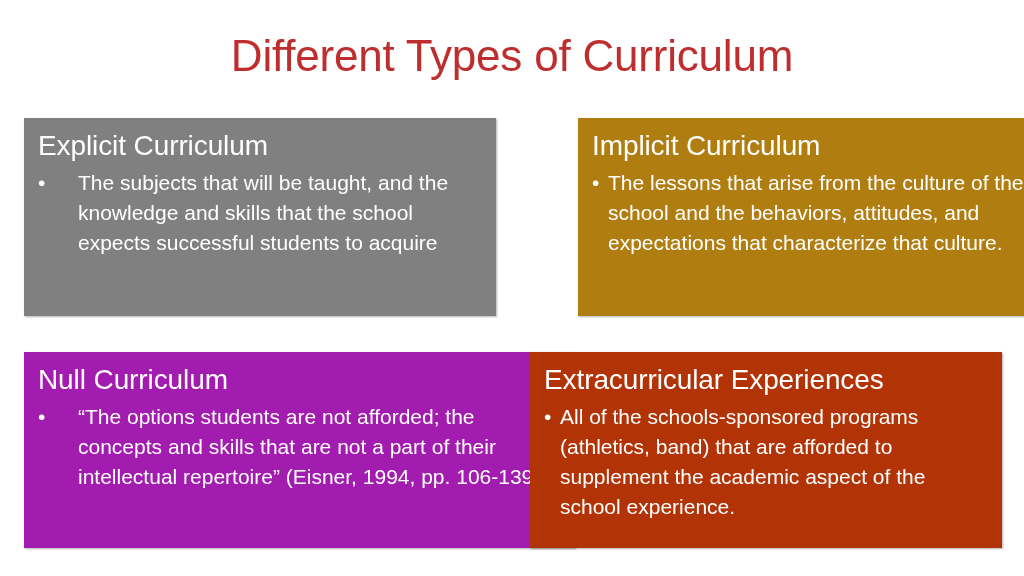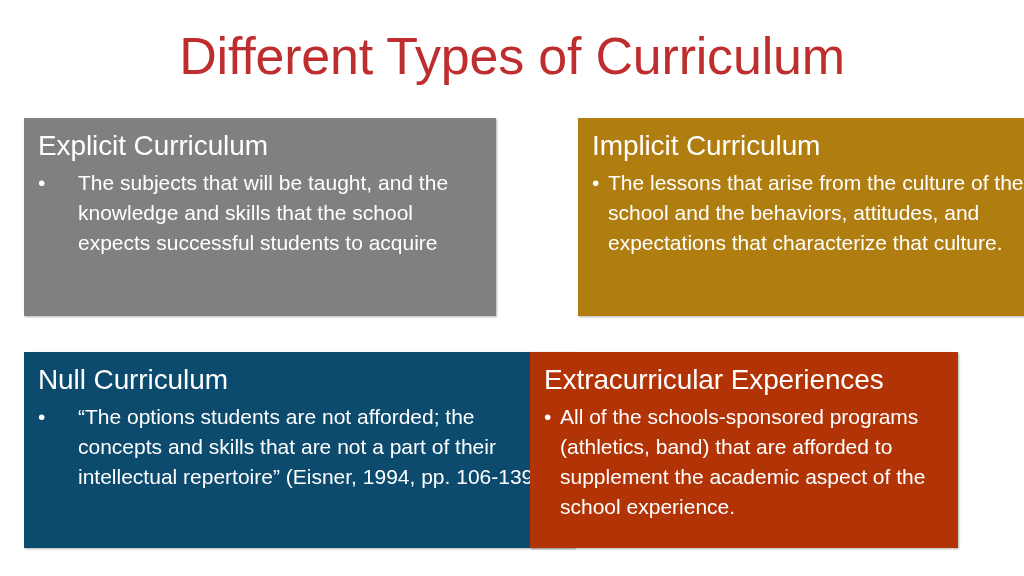--- a/index.html
+++ b/index.html
@@ -20,21 +20,21 @@
     width: 1024px;
     height: 576px;
     background: #ffffff;
   }
   .slide-title {
     position: absolute;
     left: 0;
     top: 32px;
     width: 1024px;
     text-align: center;
-    font-size: 52px;
+    font-size: 44px;
     line-height: 48px;
     font-weight: 400;
     color: #bf2e2e;
     letter-spacing: -0.2px;
     white-space: nowrap;
   }
 
   .grid {
     position: absolute;
     left: 0;
@@ -64,26 +64,26 @@
     width: 472px;
     height: 198px;
     background: #b07d10;
     margin-left: 48px;
   }
   .card-null {
     left: 24px;
     top: 352px;
     width: 551px;
     height: 196px;
-    background: #0c4a6e;
+    background: #a21caf;
   }
   .card-extracurricular {
     left: 530px;
     top: 352px;
-    width: 428px;
+    width: 472px;
     height: 196px;
     background: #b23306;
   }
 
   .card-heading {
     font-size: 28px;
     line-height: 36px;
     font-weight: 400;
     color: #ffffff;
     margin: 0 0 4px 0;

